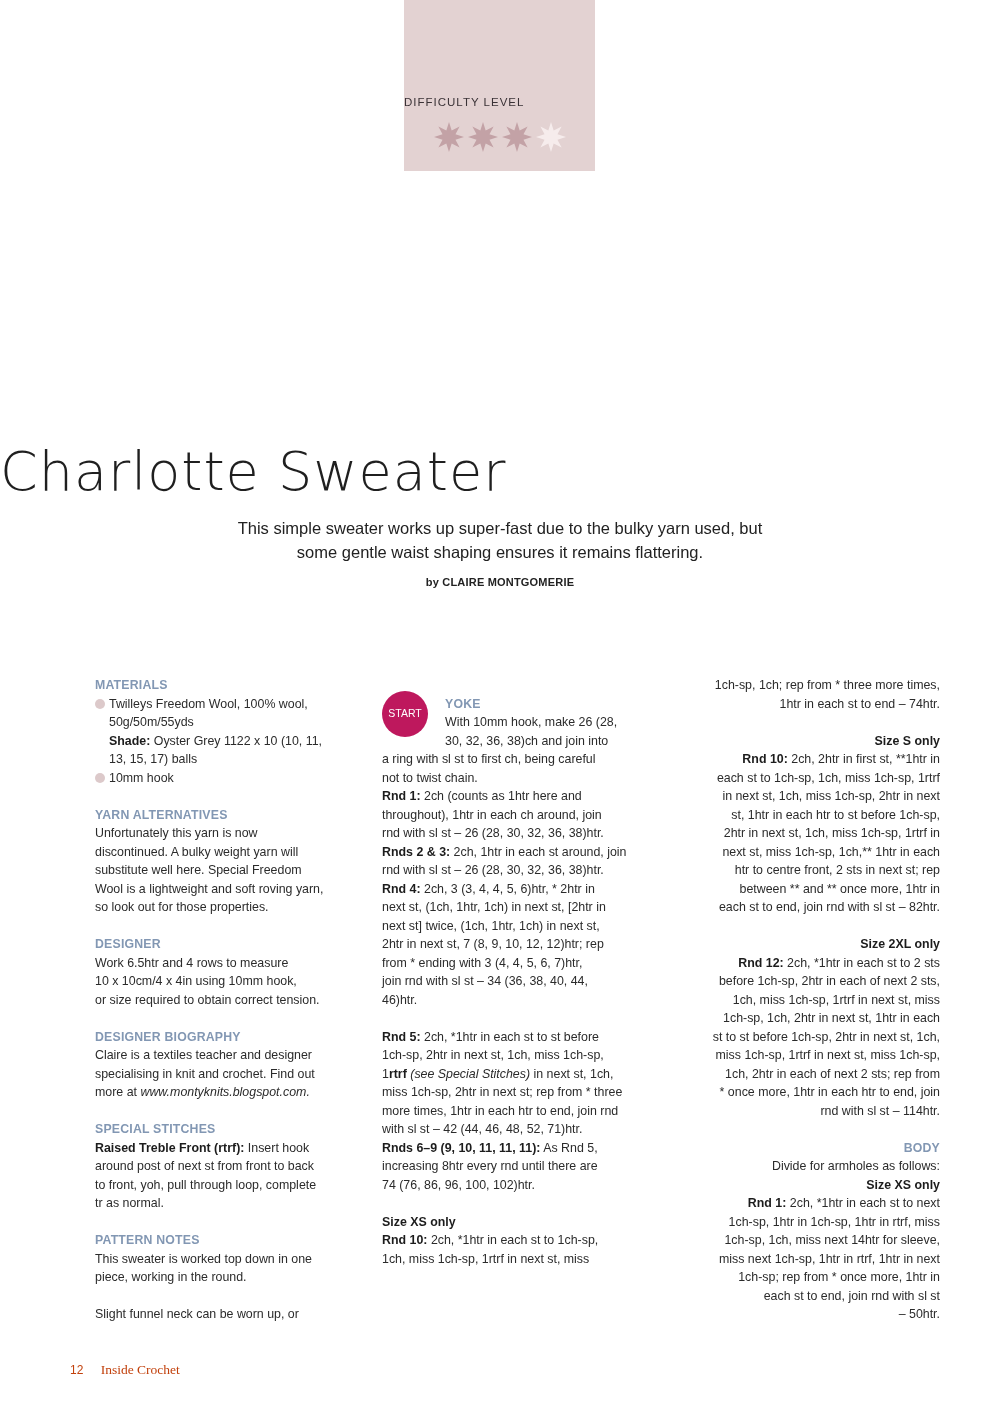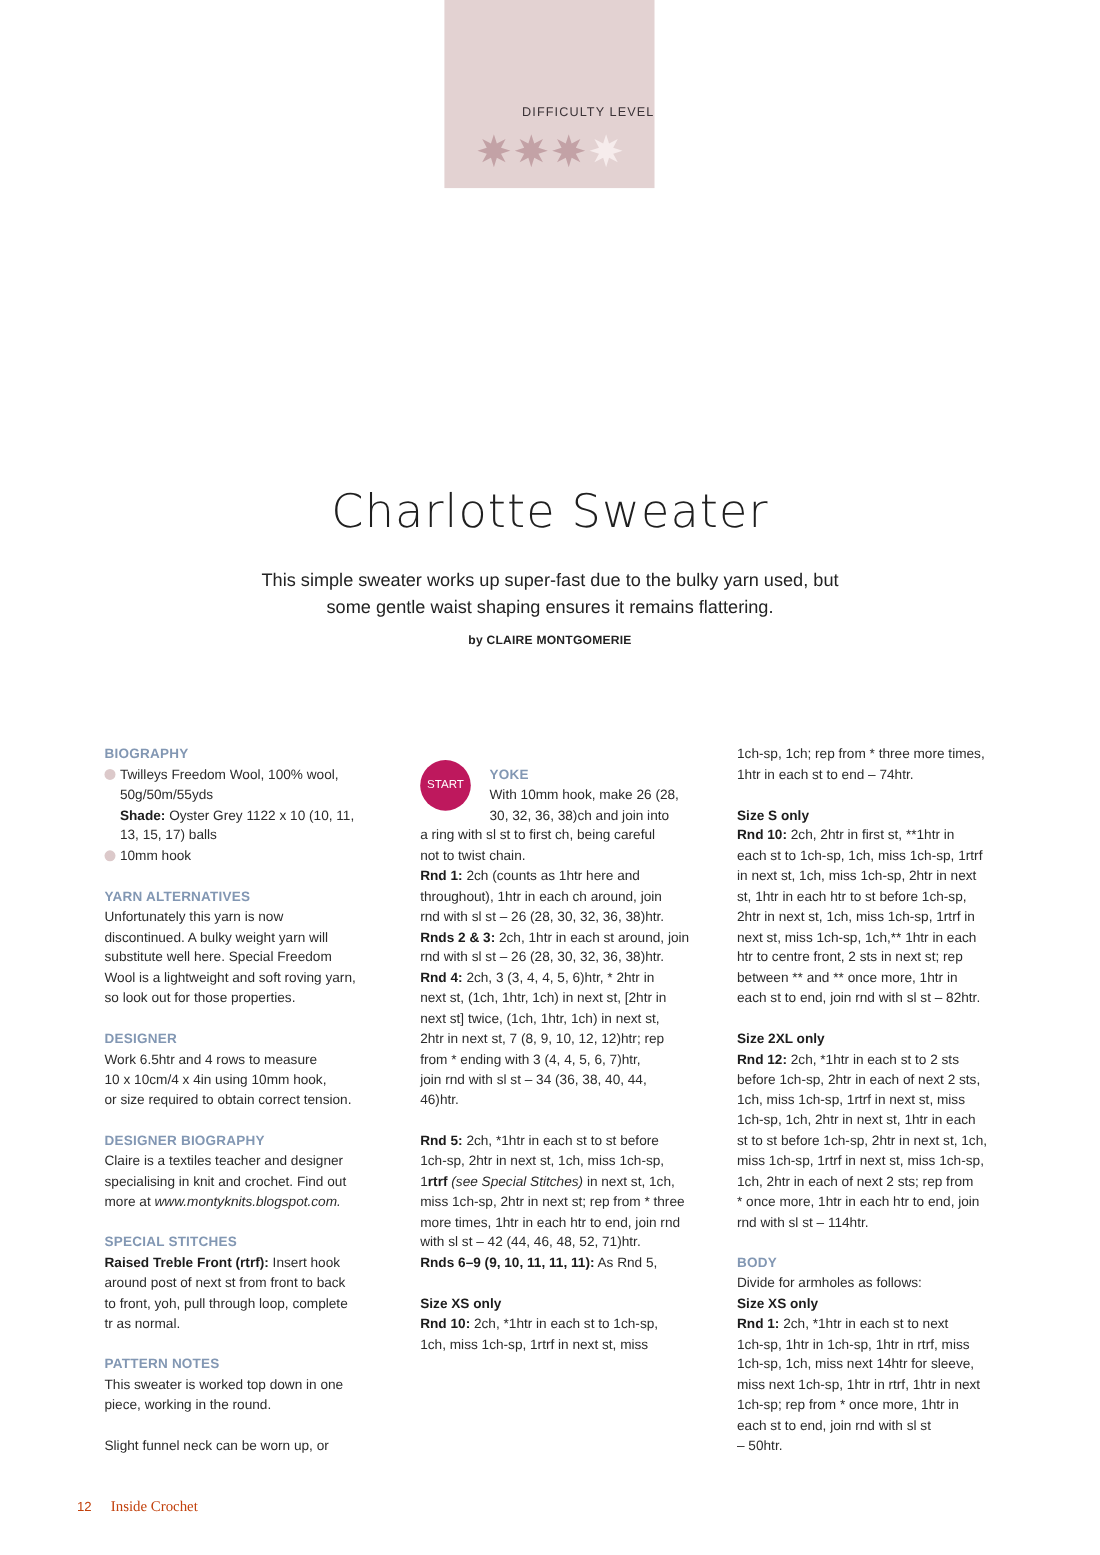--- a/index.html
+++ b/index.html
@@ -5,42 +5,42 @@
   html, body { margin: 0; padding: 0; }
   body {
     width: 1000px; height: 1414px; background: #ffffff; position: relative; overflow: hidden;
     font-family: "Liberation Sans", "DejaVu Sans", sans-serif; color: #2a2a2a;
   }
   .diff-box {
     position: absolute; left: 404px; top: 0; width: 191px; height: 171px;
     background: #e3d2d2;
   }
   .diff-label {
-    position: absolute; top: 96px; left: 0; width: 100%; text-align: right;
+    position: absolute; top: 96px; left: 0; width: 100%; text-align: left;
     font-size: 11.5px; letter-spacing: 1px; color: #3a3236;
   }
   .stars { position: absolute; top: 121px; left: 0; width: 100%; display: flex; justify-content: center; gap: 2px; }
   .star { width: 32px; height: 32px; }
   .title {
-    position: absolute; top: 440px; left: 0; width: 100%; text-align: center;
-    font-family: "DejaVu Sans", sans-serif; font-size: 42px; font-weight: 300; color: #1f1f1f;
+    position: absolute; top: 440px; left: 0; width: 100%; 
+    font-family: "DejaVu Sans", sans-serif; font-size: 54px; font-weight: 300; color: #1f1f1f;
     letter-spacing: 1px;
   }
   .standfirst {
     position: absolute; top: 516px; left: 180px; width: 640px; text-align: center;
     font-size: 16.5px; line-height: 24px; color: #222;
   }
   .byline {
     position: absolute; top: 576px; left: 0; width: 100%; text-align: center;
     font-size: 11px; font-weight: bold; color: #222; letter-spacing: 0.2px;
   }
   .col { position: absolute; top: 676px; width: 252px; font-size: 12.4px; line-height: 18.5px; color: #2b2b2b; }
   .col1 { left: 95px; }
   .col2 { left: 382px; }
-  .col3 { left: 670px; }
+  .col3 { left: 688px; text-align: right; }
   .col p { margin: 0; }
   .head { color: #8297b3; font-weight: bold; font-size: 12.3px; letter-spacing: 0.2px; }
   .gap { height: 18.5px; }
   .bullet { display: flex; }
   .bullet .dot { width: 10px; height: 10px; border-radius: 50%; background: #dcc9ca; margin: 4px 4px 0 0; flex: none; }
   b { font-weight: bold; color: #1c1c1c; }
   .yoke-wrap { position: relative; }
   .start-badge {
     position: absolute; left: 0; top: -4px; width: 46px; height: 46px; border-radius: 50%;
     background: #be185d; color: #fff; font-size: 10.5px; font-weight: normal;
@@ -73,21 +73,21 @@
 </div>
 
 <div class="title">Charlotte Sweater</div>
 <div class="standfirst">
   <div>This simple sweater works up super-fast due to the bulky yarn used, but</div>
   <div>some gentle waist shaping ensures it remains flattering.</div>
 </div>
 <div class="byline">by CLAIRE MONTGOMERIE</div>
 
 <div class="col col1">
-  <p class="head">BIOGRAPHY</p>
+  <p class="head">MATERIALS</p>
   <div class="bullet">
     <span class="dot"></span>
     <div>
       <p>Twilleys Freedom Wool, 100% wool,</p>
       <p>50g/50m/55yds</p>
       <p><b>Shade:</b><span> Oyster Grey 1122 x 10 (10, 11,</span></p>
       <p>13, 15, 17) balls</p>
     </div>
   </div>
   <div class="bullet">
@@ -164,20 +164,24 @@
   <div class="gap"></div>
   <p><b>Rnd 5:</b><span> 2ch, *1htr in each st to st before</span></p>
   <p>1ch-sp, 2htr in next st, 1ch, miss 1ch-sp,</p>
   <p><span>1</span><b>rtrf</b><i> (see Special Stitches)</i><span> in next st, 1ch,</span></p>
   <div>
       <p>miss 1ch-sp, 2htr in next st; rep from * three</p>
       <p>more times, 1htr in each htr to end, join rnd</p>
       <p>with sl st – 42 (44, 46, 48, 52, 71)htr.</p>
     </div>
   <p><b>Rnds 6–9 (9, 10, 11, 11, 11):</b><span> As Rnd 5,</span></p>
+  <div>
+      <p>increasing 8htr every rnd until there are</p>
+      <p>74 (76, 86, 96, 100, 102)htr.</p>
+    </div>
   <div class="gap"></div>
   <p><b>Size XS only</b></p>
   <p><b>Rnd 10:</b><span> 2ch, *1htr in each st to 1ch-sp,</span></p>
   <p>1ch, miss 1ch-sp, 1rtrf in next st, miss</p>
 </div>
 
 <div class="col col3">
   <div>
       <p>1ch-sp, 1ch; rep from * three more times,</p>
       <p>1htr in each st to end – 74htr.</p>

